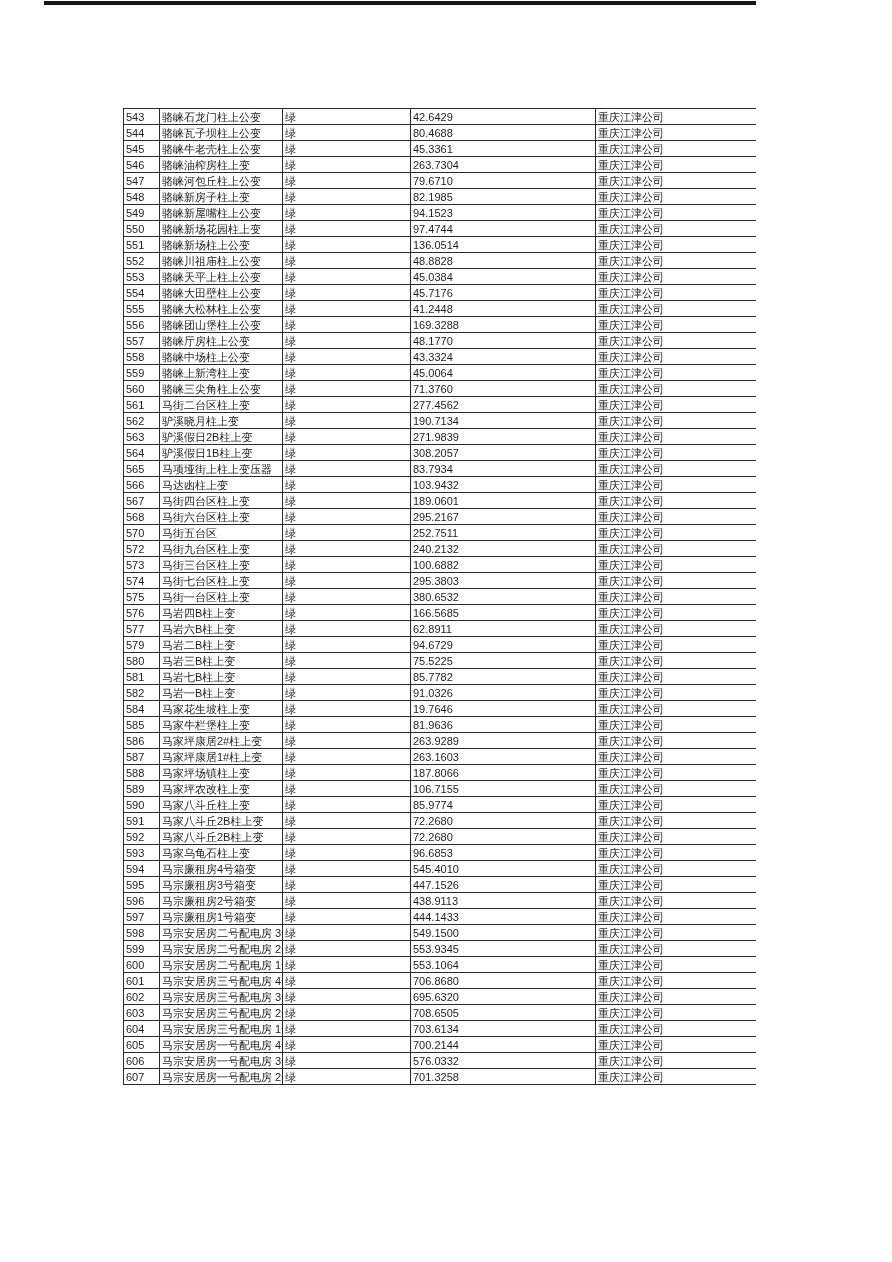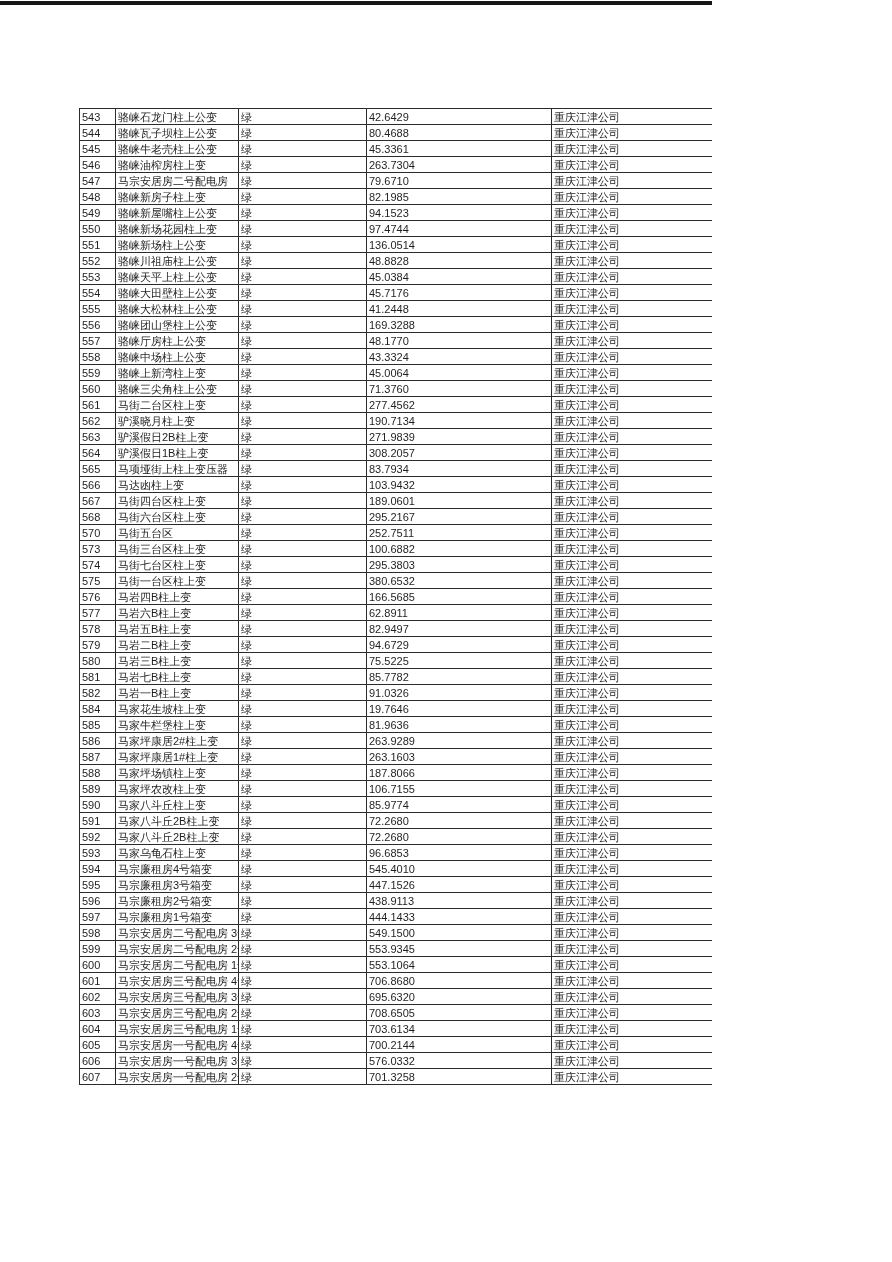--- a/index.html
+++ b/index.html
@@ -9,20 +9,21 @@
     height: 1262px;
     background: #ffffff;
     font-family: "Liberation Sans", "DejaVu Sans", sans-serif;
   }
   .page {
     position: relative;
     width: 712px;
     height: 1262px;
     overflow: hidden;
     background: #ffffff;
+    margin-left: 44px;
   }
   .top-rule {
     position: absolute;
     top: 1px;
     left: 0;
     width: 892px;
     height: 4px;
     background: #161616;
   }
   table.sheet {
@@ -81,21 +82,21 @@
   </tr>
         <tr>
     <td class="c-num">546</td>
     <td class="c-name">骆崃油榨房柱上变</td>
     <td class="c-status">绿</td>
     <td class="c-value">263.7304</td>
     <td class="c-company">重庆江津公司</td>
   </tr>
         <tr>
     <td class="c-num">547</td>
-    <td class="c-name">马宗安居房二号配电房</td>
+    <td class="c-name">骆崃河包丘柱上公变</td>
     <td class="c-status">绿</td>
     <td class="c-value">79.6710</td>
     <td class="c-company">重庆江津公司</td>
   </tr>
         <tr>
     <td class="c-num">548</td>
     <td class="c-name">骆崃新房子柱上变</td>
     <td class="c-status">绿</td>
     <td class="c-value">82.1985</td>
     <td class="c-company">重庆江津公司</td>
@@ -241,20 +242,27 @@
     <td class="c-company">重庆江津公司</td>
   </tr>
         <tr>
     <td class="c-num">570</td>
     <td class="c-name">马街五台区</td>
     <td class="c-status">绿</td>
     <td class="c-value">252.7511</td>
     <td class="c-company">重庆江津公司</td>
   </tr>
         <tr>
+    <td class="c-num">572</td>
+    <td class="c-name">马街九台区柱上变</td>
+    <td class="c-status">绿</td>
+    <td class="c-value">240.2132</td>
+    <td class="c-company">重庆江津公司</td>
+  </tr>
+        <tr>
     <td class="c-num">573</td>
     <td class="c-name">马街三台区柱上变</td>
     <td class="c-status">绿</td>
     <td class="c-value">100.6882</td>
     <td class="c-company">重庆江津公司</td>
   </tr>
         <tr>
     <td class="c-num">574</td>
     <td class="c-name">马街七台区柱上变</td>
     <td class="c-status">绿</td>
@@ -273,27 +281,20 @@
     <td class="c-name">马岩四B柱上变</td>
     <td class="c-status">绿</td>
     <td class="c-value">166.5685</td>
     <td class="c-company">重庆江津公司</td>
   </tr>
         <tr>
     <td class="c-num">577</td>
     <td class="c-name">马岩六B柱上变</td>
     <td class="c-status">绿</td>
     <td class="c-value">62.8911</td>
-    <td class="c-company">重庆江津公司</td>
-  </tr>
-        <tr>
-    <td class="c-num">578</td>
-    <td class="c-name">马岩五B柱上变</td>
-    <td class="c-status">绿</td>
-    <td class="c-value">82.9497</td>
     <td class="c-company">重庆江津公司</td>
   </tr>
         <tr>
     <td class="c-num">579</td>
     <td class="c-name">马岩二B柱上变</td>
     <td class="c-status">绿</td>
     <td class="c-value">94.6729</td>
     <td class="c-company">重庆江津公司</td>
   </tr>
         <tr>

